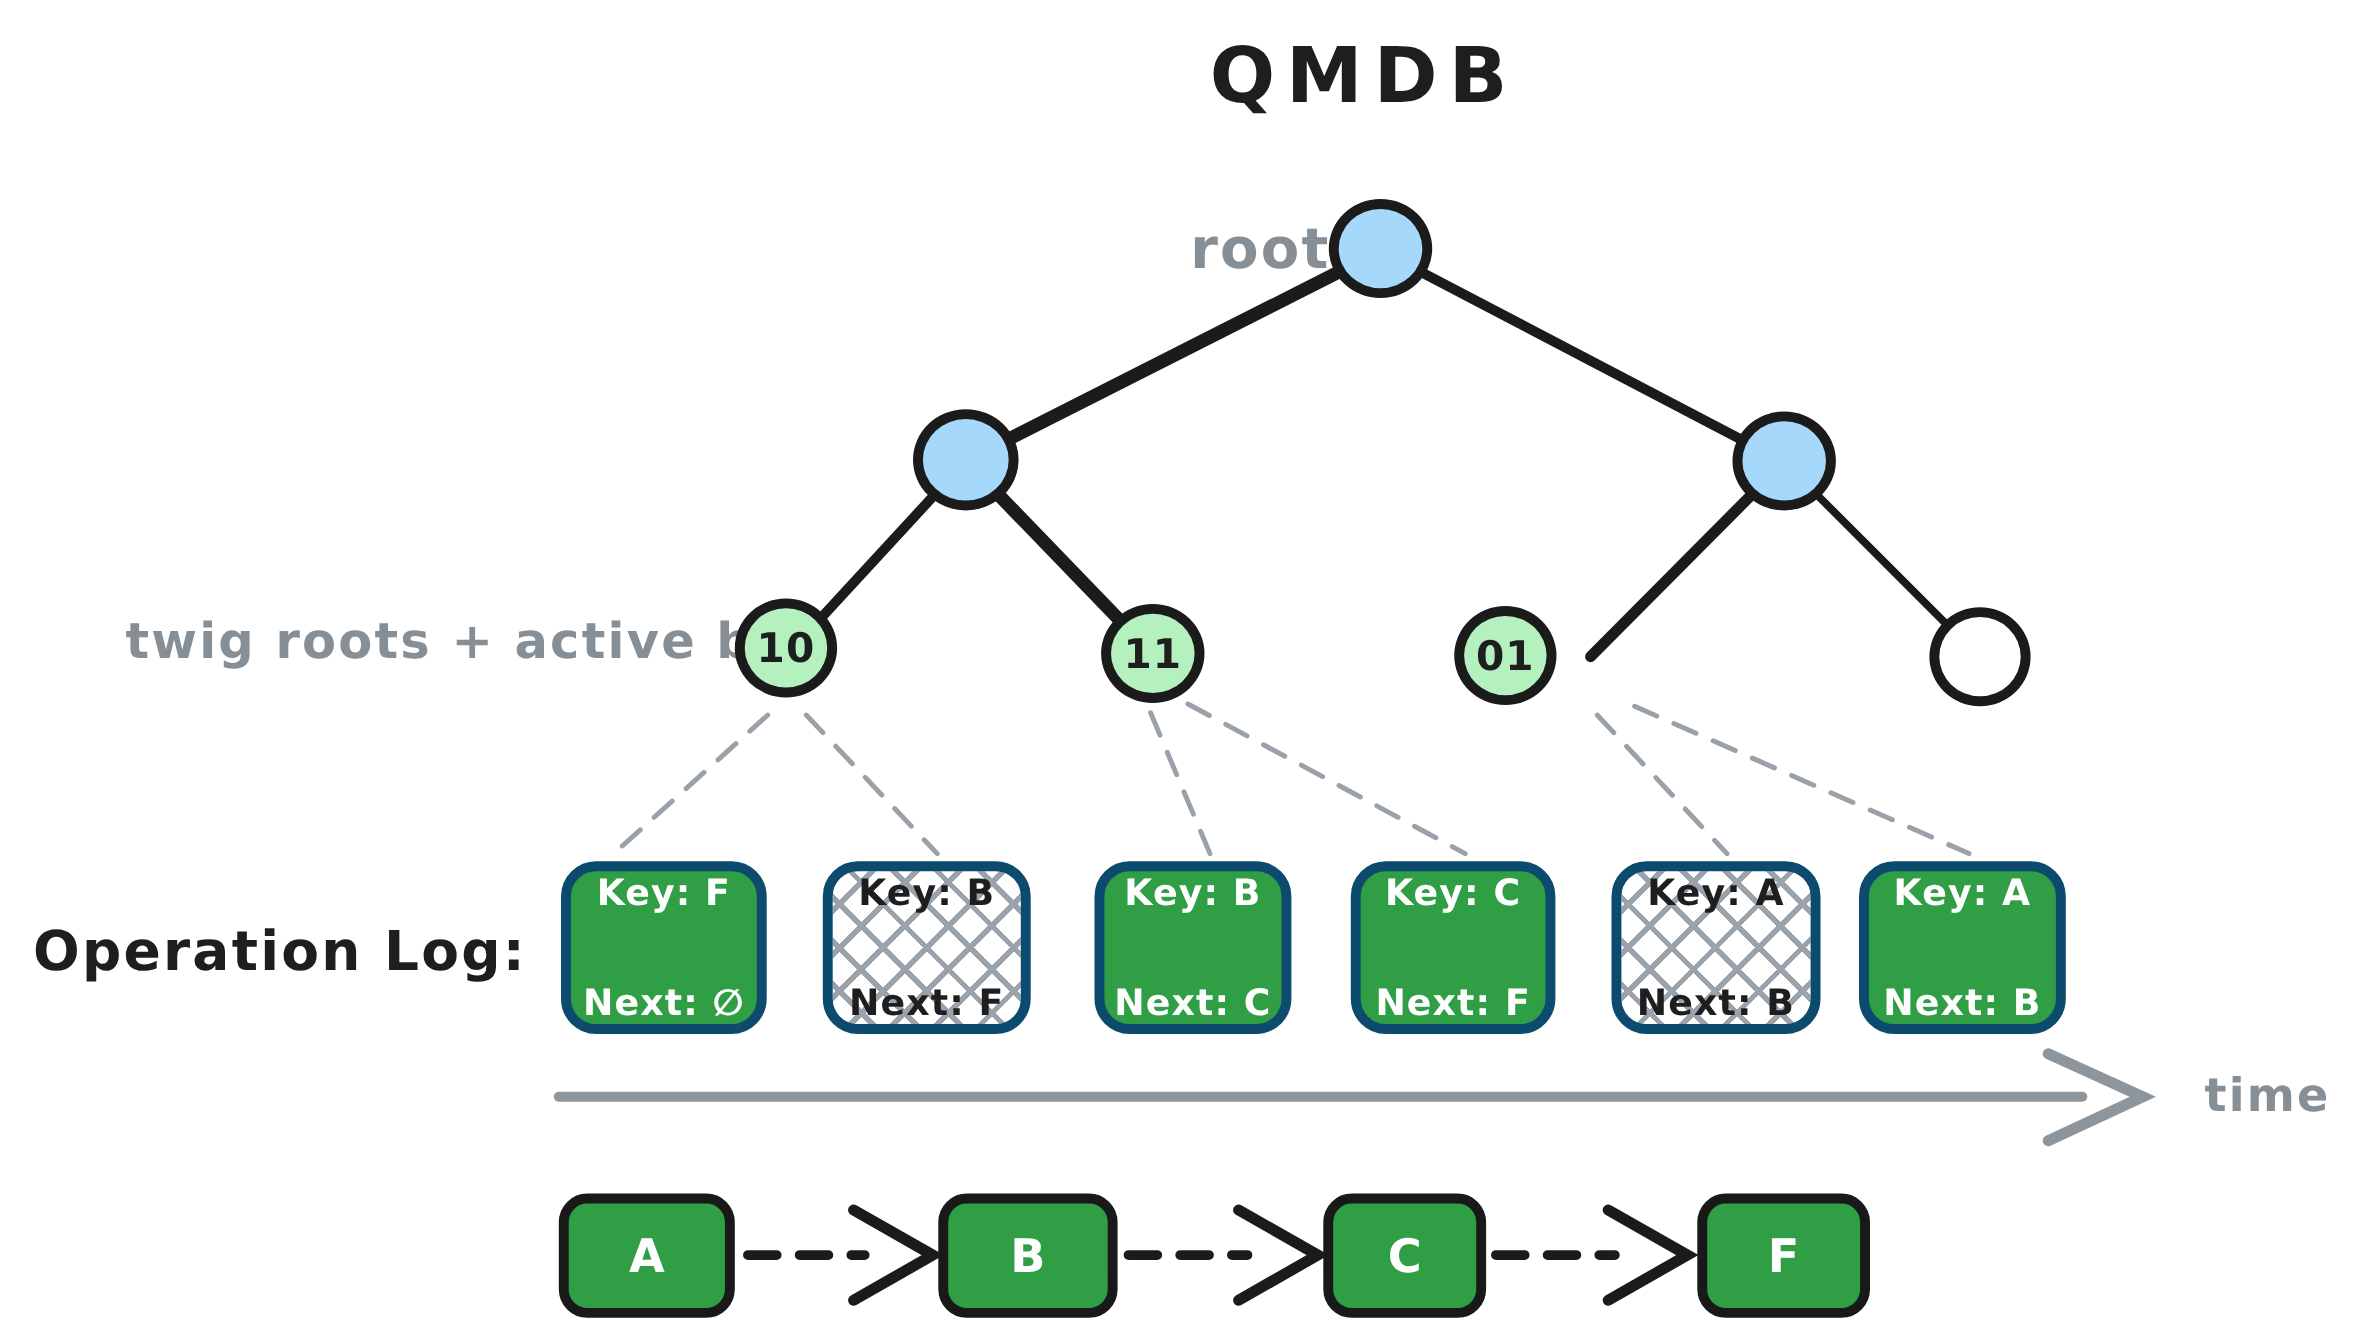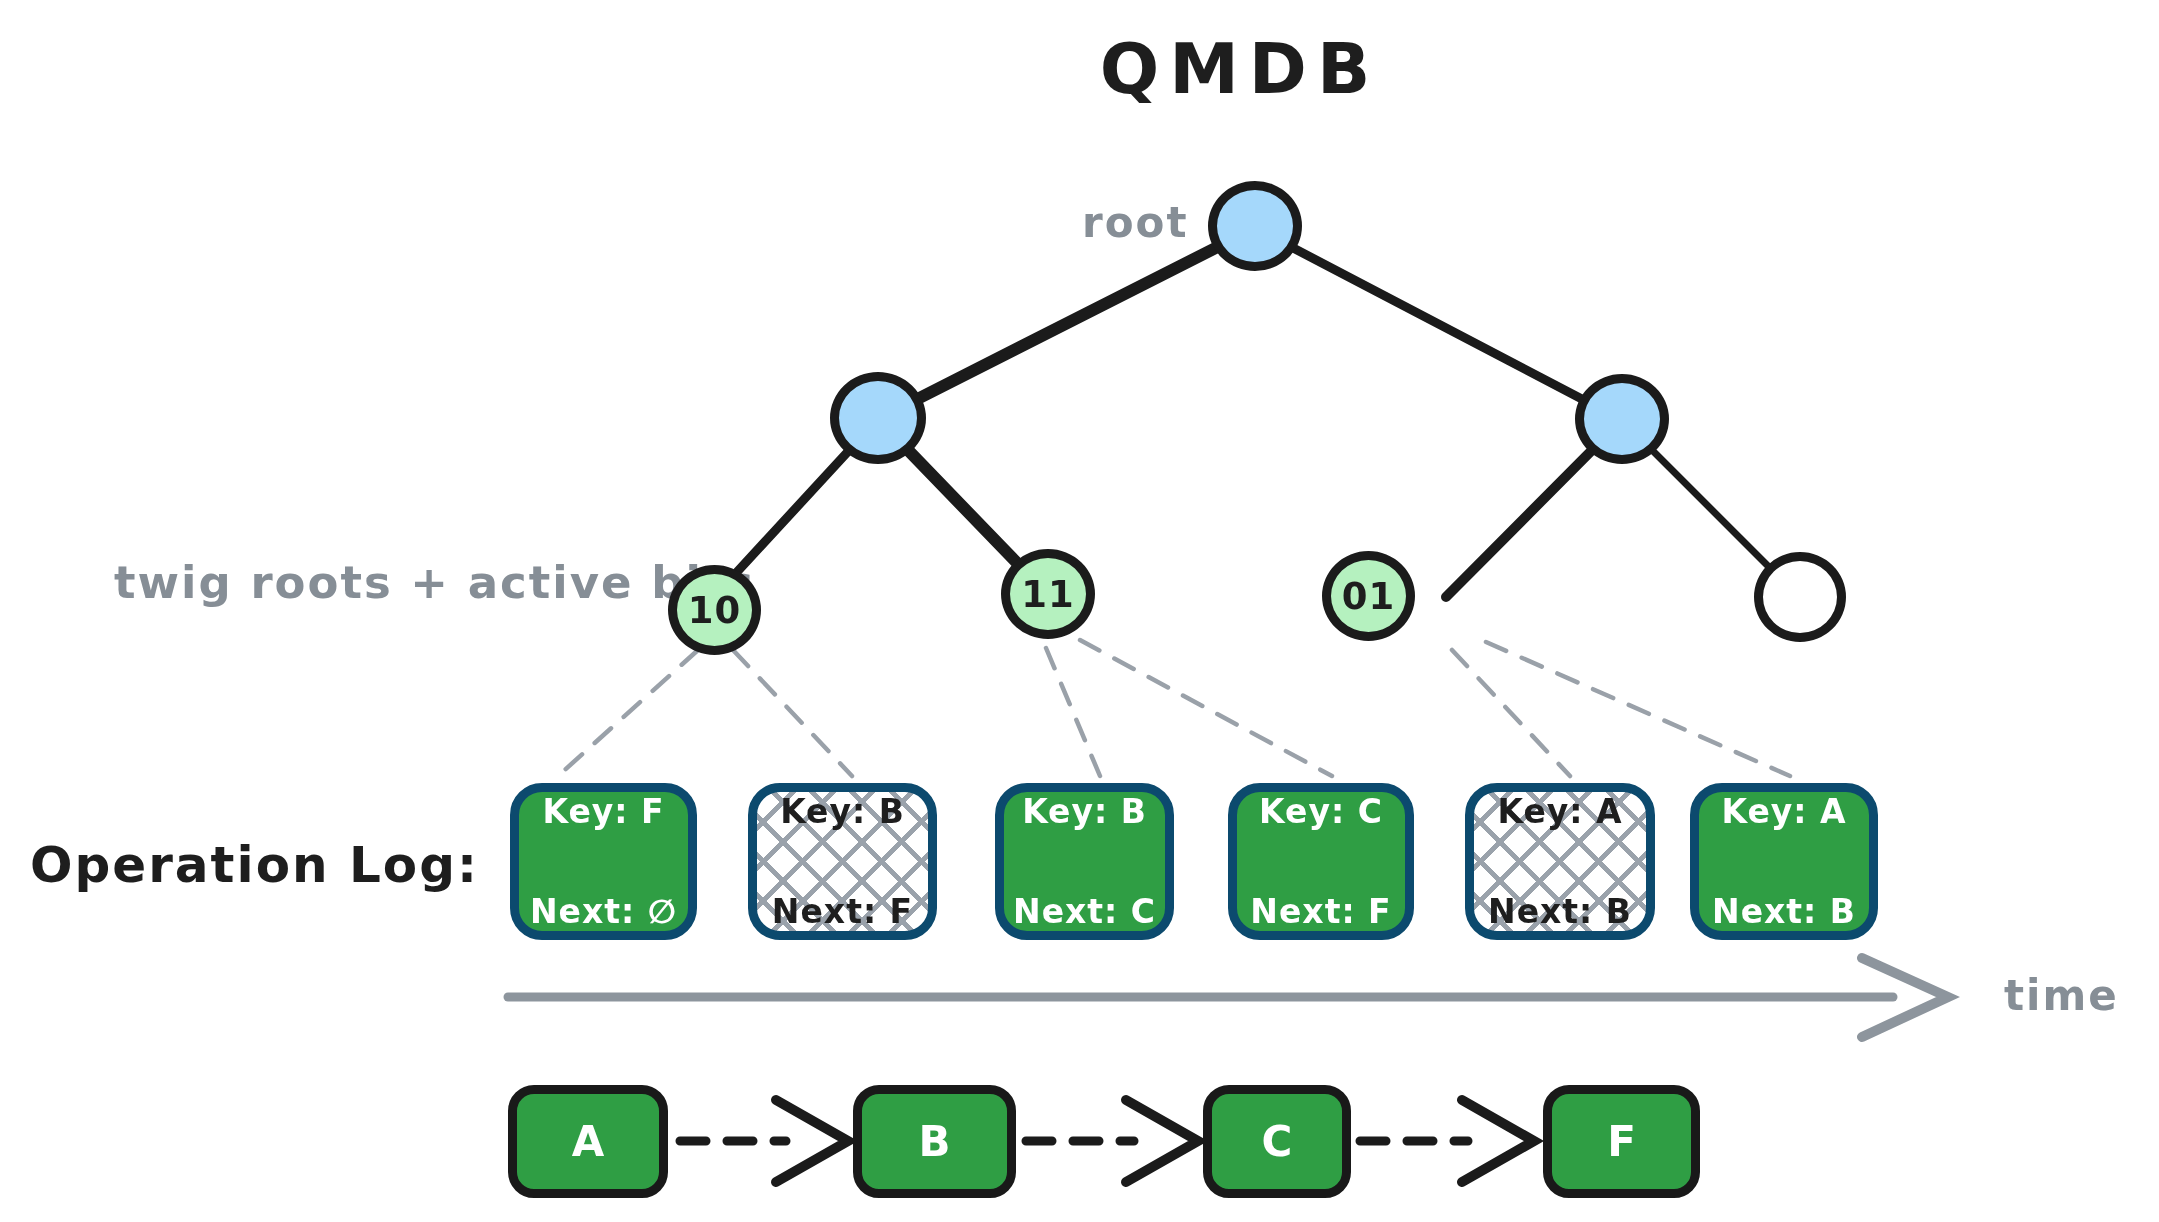--- a/index.html
+++ b/index.html
@@ -42,21 +42,21 @@
     position:absolute;top:1085px;height:113px;box-sizing:border-box;
     border:9px solid #191919;border-radius:26px;
     display:flex;align-items:center;justify-content:center;
     background:#2f9e44;color:#ffffff;font-size:42px;font-weight:600;
   }
 
   .glbl{position:absolute;color:#868e96;font-weight:600;letter-spacing:2px;}
   .dlbl{position:absolute;color:#1e1e1e;font-weight:700;letter-spacing:2px;text-align:center;}
 
   #title{left:1050px;top:28px;width:380px;text-align:center;font-size:70px;letter-spacing:10px;}
-  #root-label{left:1082px;top:198px;font-size:42px;}
+  #root-label{left:1082px;top:198px;font-size:51px;}
   #twig-label{left:114px;top:556px;font-size:45px;}
   #oplog-label{left:30px;top:836px;font-size:50px;}
   #linked-label{left:28px;top:1116px;font-size:50px;}
   #time-label{left:2004px;top:971px;font-size:42px;}
 </style>
 </head>
 <body>
 
 <div id="canvas">
 
@@ -104,21 +104,21 @@
   <div class="circle blue" style="left:1208px;top:181px;width:94px;height:90px;">
     <span></span>
   </div>
   <div class="circle blue" style="left:830px;top:372px;width:96px;height:92px;">
     <span></span>
   </div>
   <div class="circle blue" style="left:1575px;top:374px;width:94px;height:90px;">
     <span></span>
   </div>
 
-  <div class="circle lgreen" style="left:668px;top:565px;width:93px;height:90px;">
+  <div class="circle lgreen" style="left:668px;top:544px;width:93px;height:90px;">
     <span>10</span>
   </div>
   <div class="circle lgreen" style="left:1001px;top:549px;width:94px;height:90px;">
     <span>11</span>
   </div>
   <div class="circle lgreen" style="left:1322px;top:551px;width:93px;height:90px;">
     <span>01</span>
   </div>
   <div class="circle whitefill" style="left:1754px;top:552px;width:92px;height:90px;">
     <span></span>

